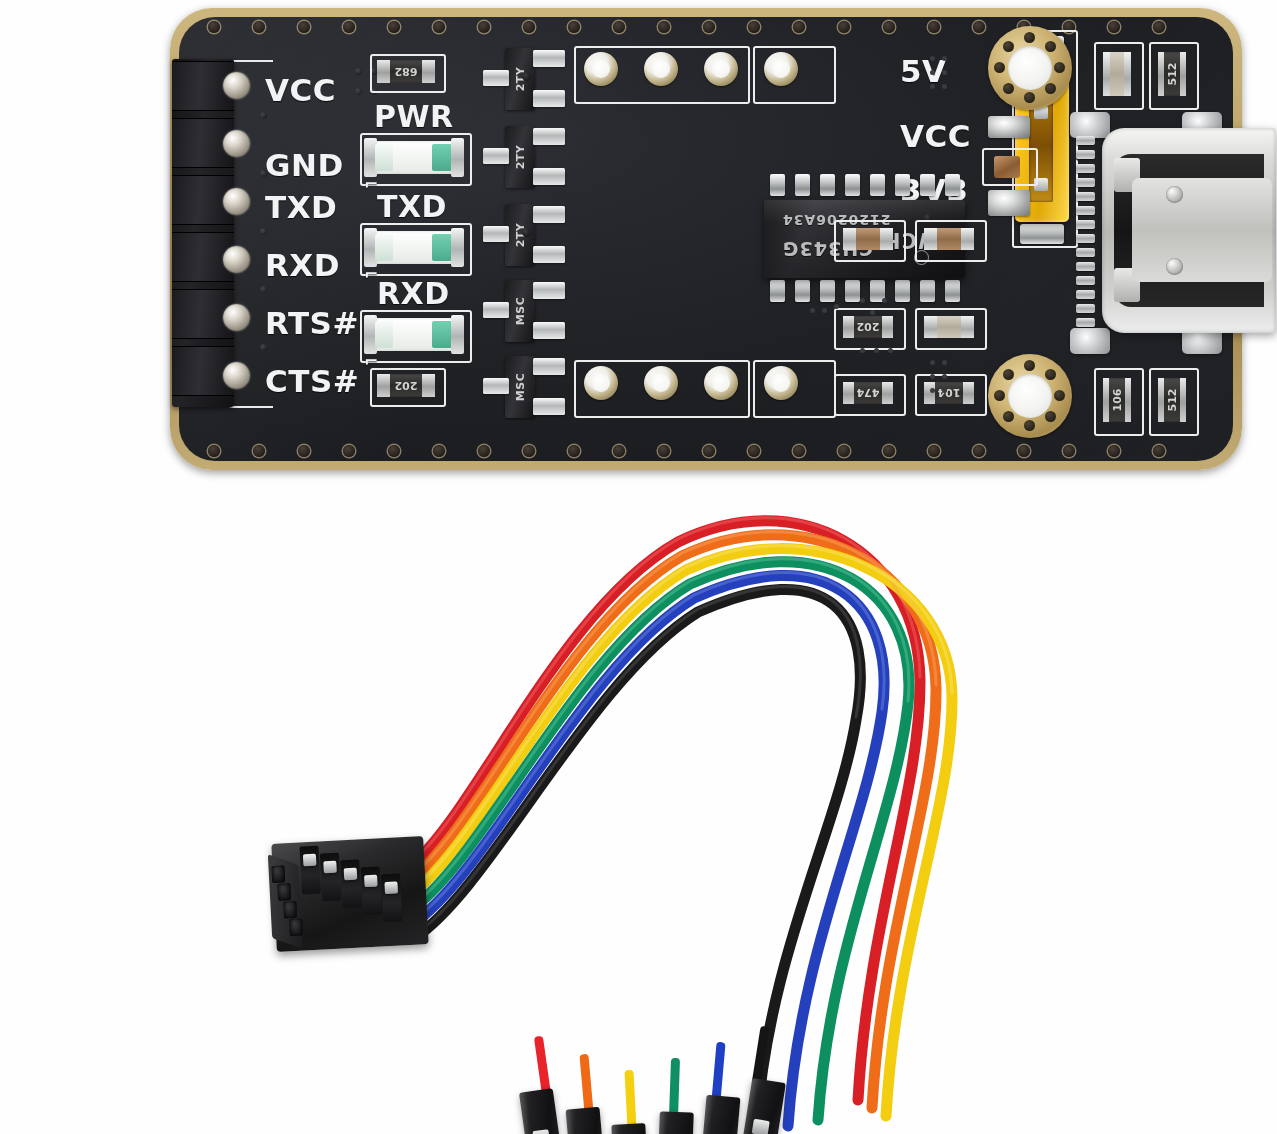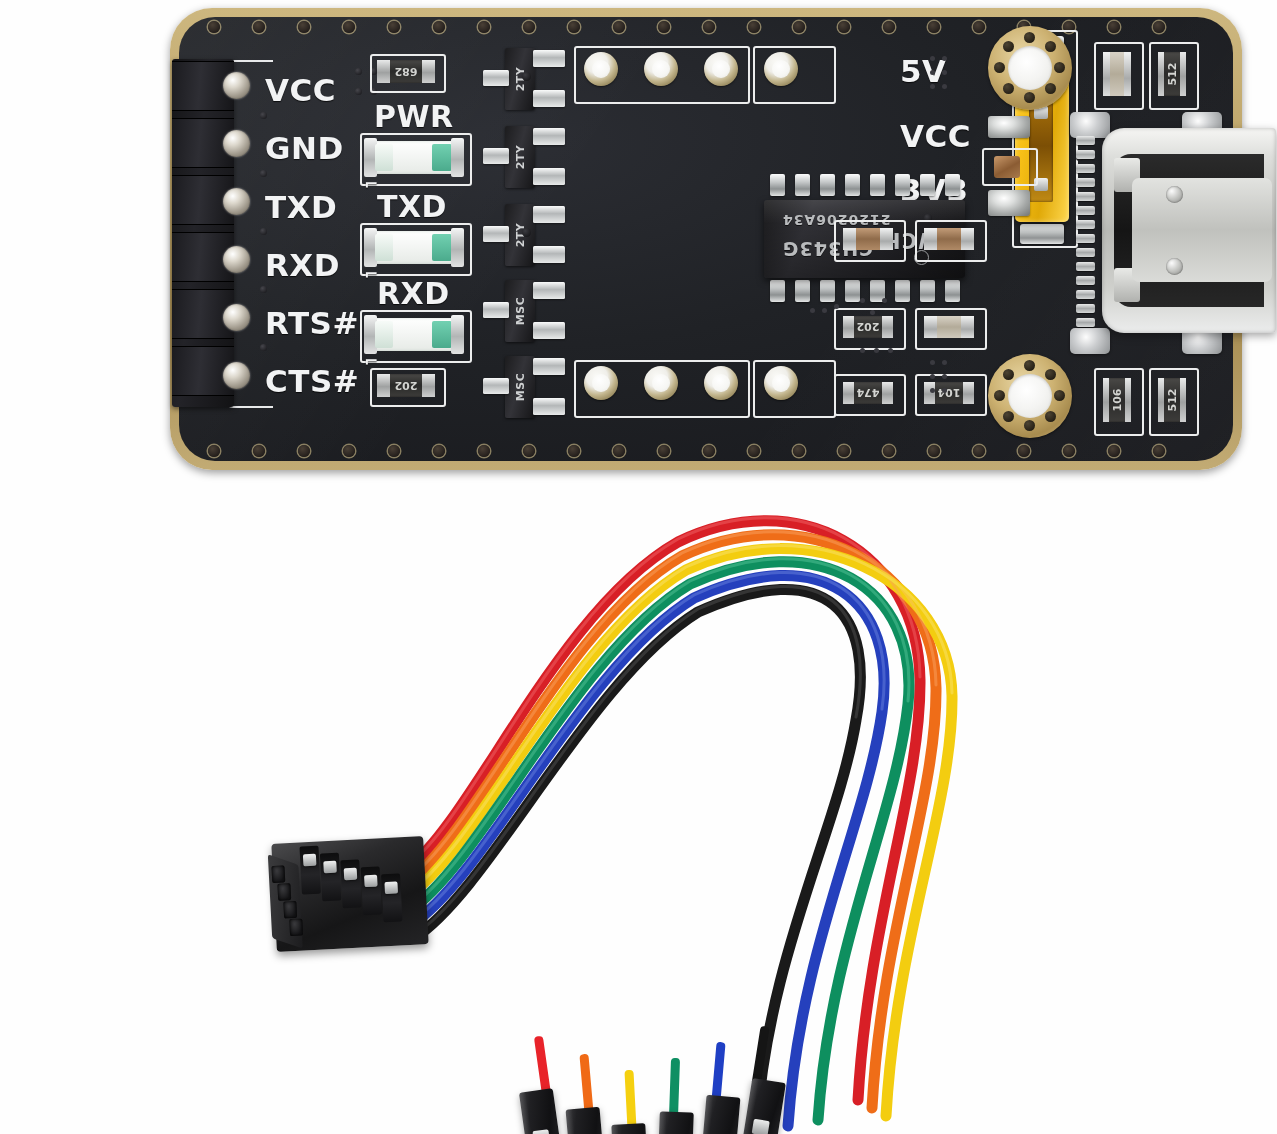--- a/index.html
+++ b/index.html
@@ -246,21 +246,21 @@
         <div class="castel" style="left:713px;top:437px;"></div>
         <div class="castel" style="left:758px;top:437px;"></div>
         <div class="castel" style="left:803px;top:437px;"></div>
         <div class="castel" style="left:848px;top:437px;"></div>
         <div class="castel" style="left:893px;top:437px;"></div>
         <div class="castel" style="left:938px;top:437px;"></div>
         <div class="castel" style="left:983px;top:437px;"></div>
       </div>
 
     <div class="silk pinlabel" style="left:95px;top:67px;">VCC</div>
-    <div class="silk pinlabel" style="left:95px;top:125px;">GND</div>
+    <div class="silk pinlabel" style="left:95px;top:142px;">GND</div>
     <div class="silk pinlabel" style="left:95px;top:184px;">TXD</div>
     <div class="silk pinlabel" style="left:95px;top:242px;">RXD</div>
     <div class="silk pinlabel" style="left:95px;top:300px;">RTS#</div>
     <div class="silk pinlabel" style="left:95px;top:358px;">CTS#</div>
 
     <div class="silk fnlabel" style="left:204px;top:94px;">PWR</div>
     <div class="silk fnlabel" style="left:207px;top:184px;">TXD</div>
     <div class="silk fnlabel" style="left:207px;top:271px;">RXD</div>
 
     <div class="silk vlabel" style="left:730px;top:48px;">5V</div>

